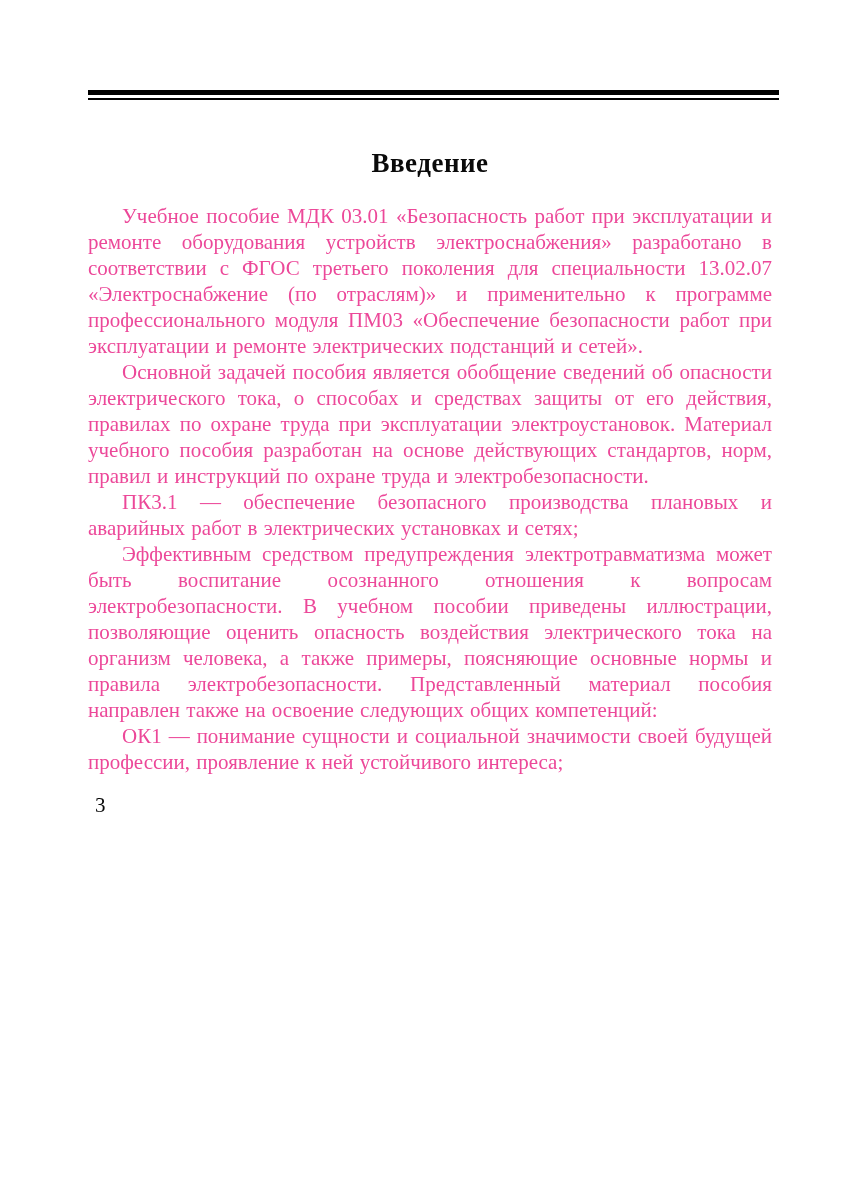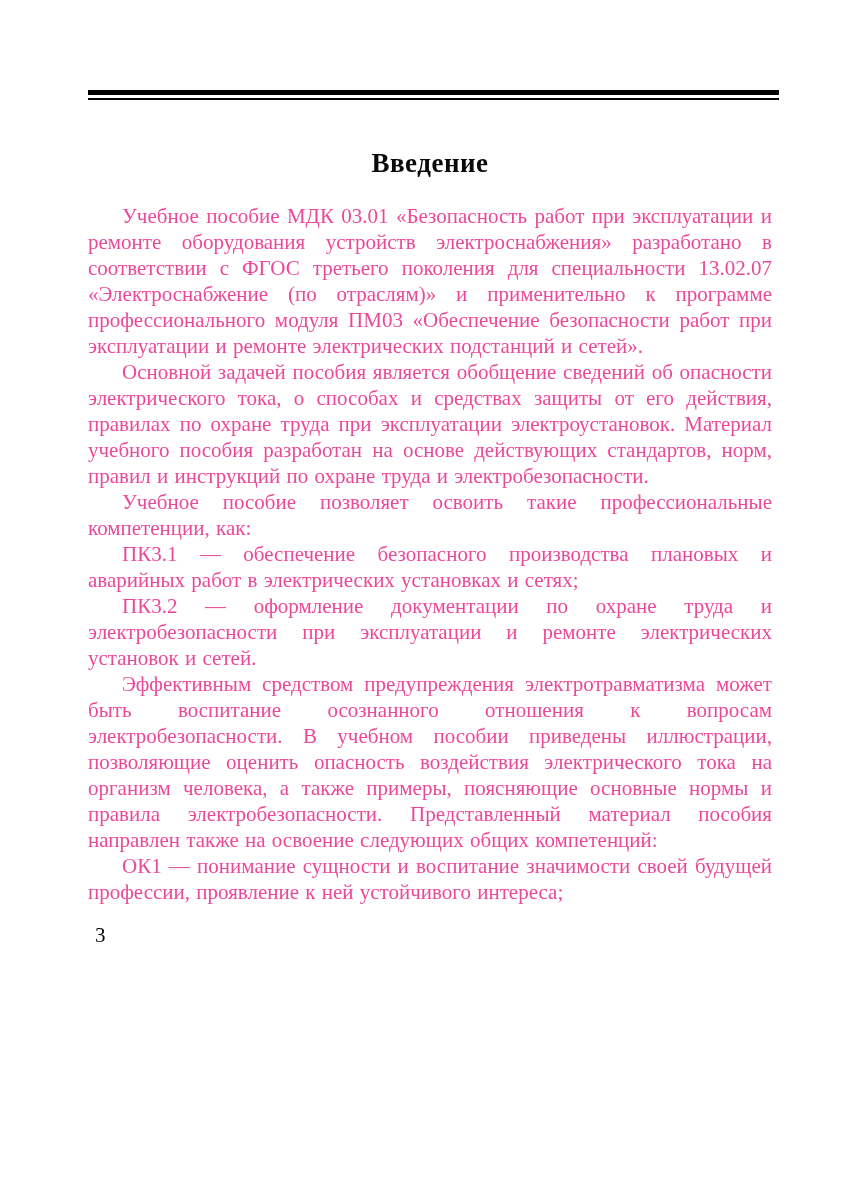--- a/index.html
+++ b/index.html
@@ -58,22 +58,20 @@
 
 <div class="page">
 
   <div class="double-rule"></div>
 
   <h1 class="page-title">Введение</h1>
 
   <div class="body-text">
     <p>Учебное пособие МДК 03.01 «Безопасность работ при эксплуатации и ремонте оборудования устройств электроснабжения» разработано в соответствии с ФГОС третьего поколения для специальности 13.02.07 «Электроснабжение (по отраслям)» и применительно к программе профессионального модуля ПМ03 «Обеспечение безопасности работ при эксплуатации и ремонте электрических подстанций и сетей».</p>
     <p>Основной задачей пособия является обобщение сведений об опасности электрического тока, о способах и средствах защиты от его действия, правилах по охране труда при эксплуатации электроустановок. Материал учебного пособия разработан на основе действующих стандартов, норм, правил и инструкций по охране труда и электробезопасности.</p>
-    <p>Учебное пособие позволяет освоить такие профессиональные компетенции, как:</p>
     <p>ПК3.1 — обеспечение безопасного производства плановых и аварийных работ в электрических установках и сетях;</p>
-    <p>ПК3.2 — оформление документации по охране труда и электробезопасности при эксплуатации и ремонте электрических установок и сетей.</p>
     <p>Эффективным средством предупреждения электротравматизма может быть воспитание осознанного отношения к вопросам электробезопасности. В учебном пособии приведены иллюстрации, позволяющие оценить опасность воздействия электрического тока на организм человека, а также примеры, поясняющие основные нормы и правила электробезопасности. Представленный материал пособия направлен также на освоение следующих общих компетенций:</p>
-    <p>ОК1 — понимание сущности и воспитание значимости своей будущей профессии, проявление к ней устойчивого интереса;</p>
+    <p>ОК1 — понимание сущности и социальной значимости своей будущей профессии, проявление к ней устойчивого интереса;</p>
   </div>
 
   <div class="page-number">3</div>
 
 </div>
 
 </body></html>

